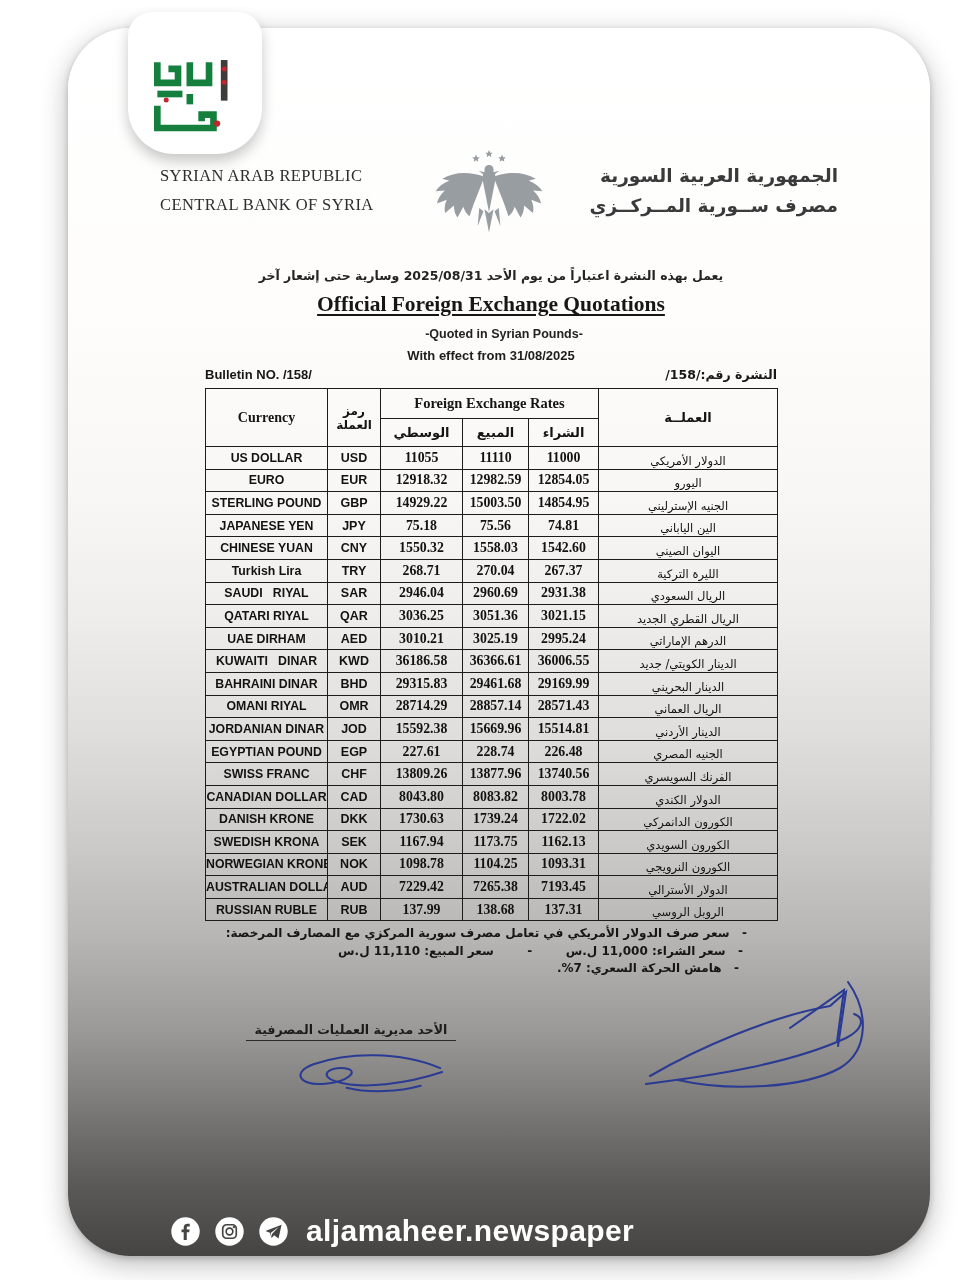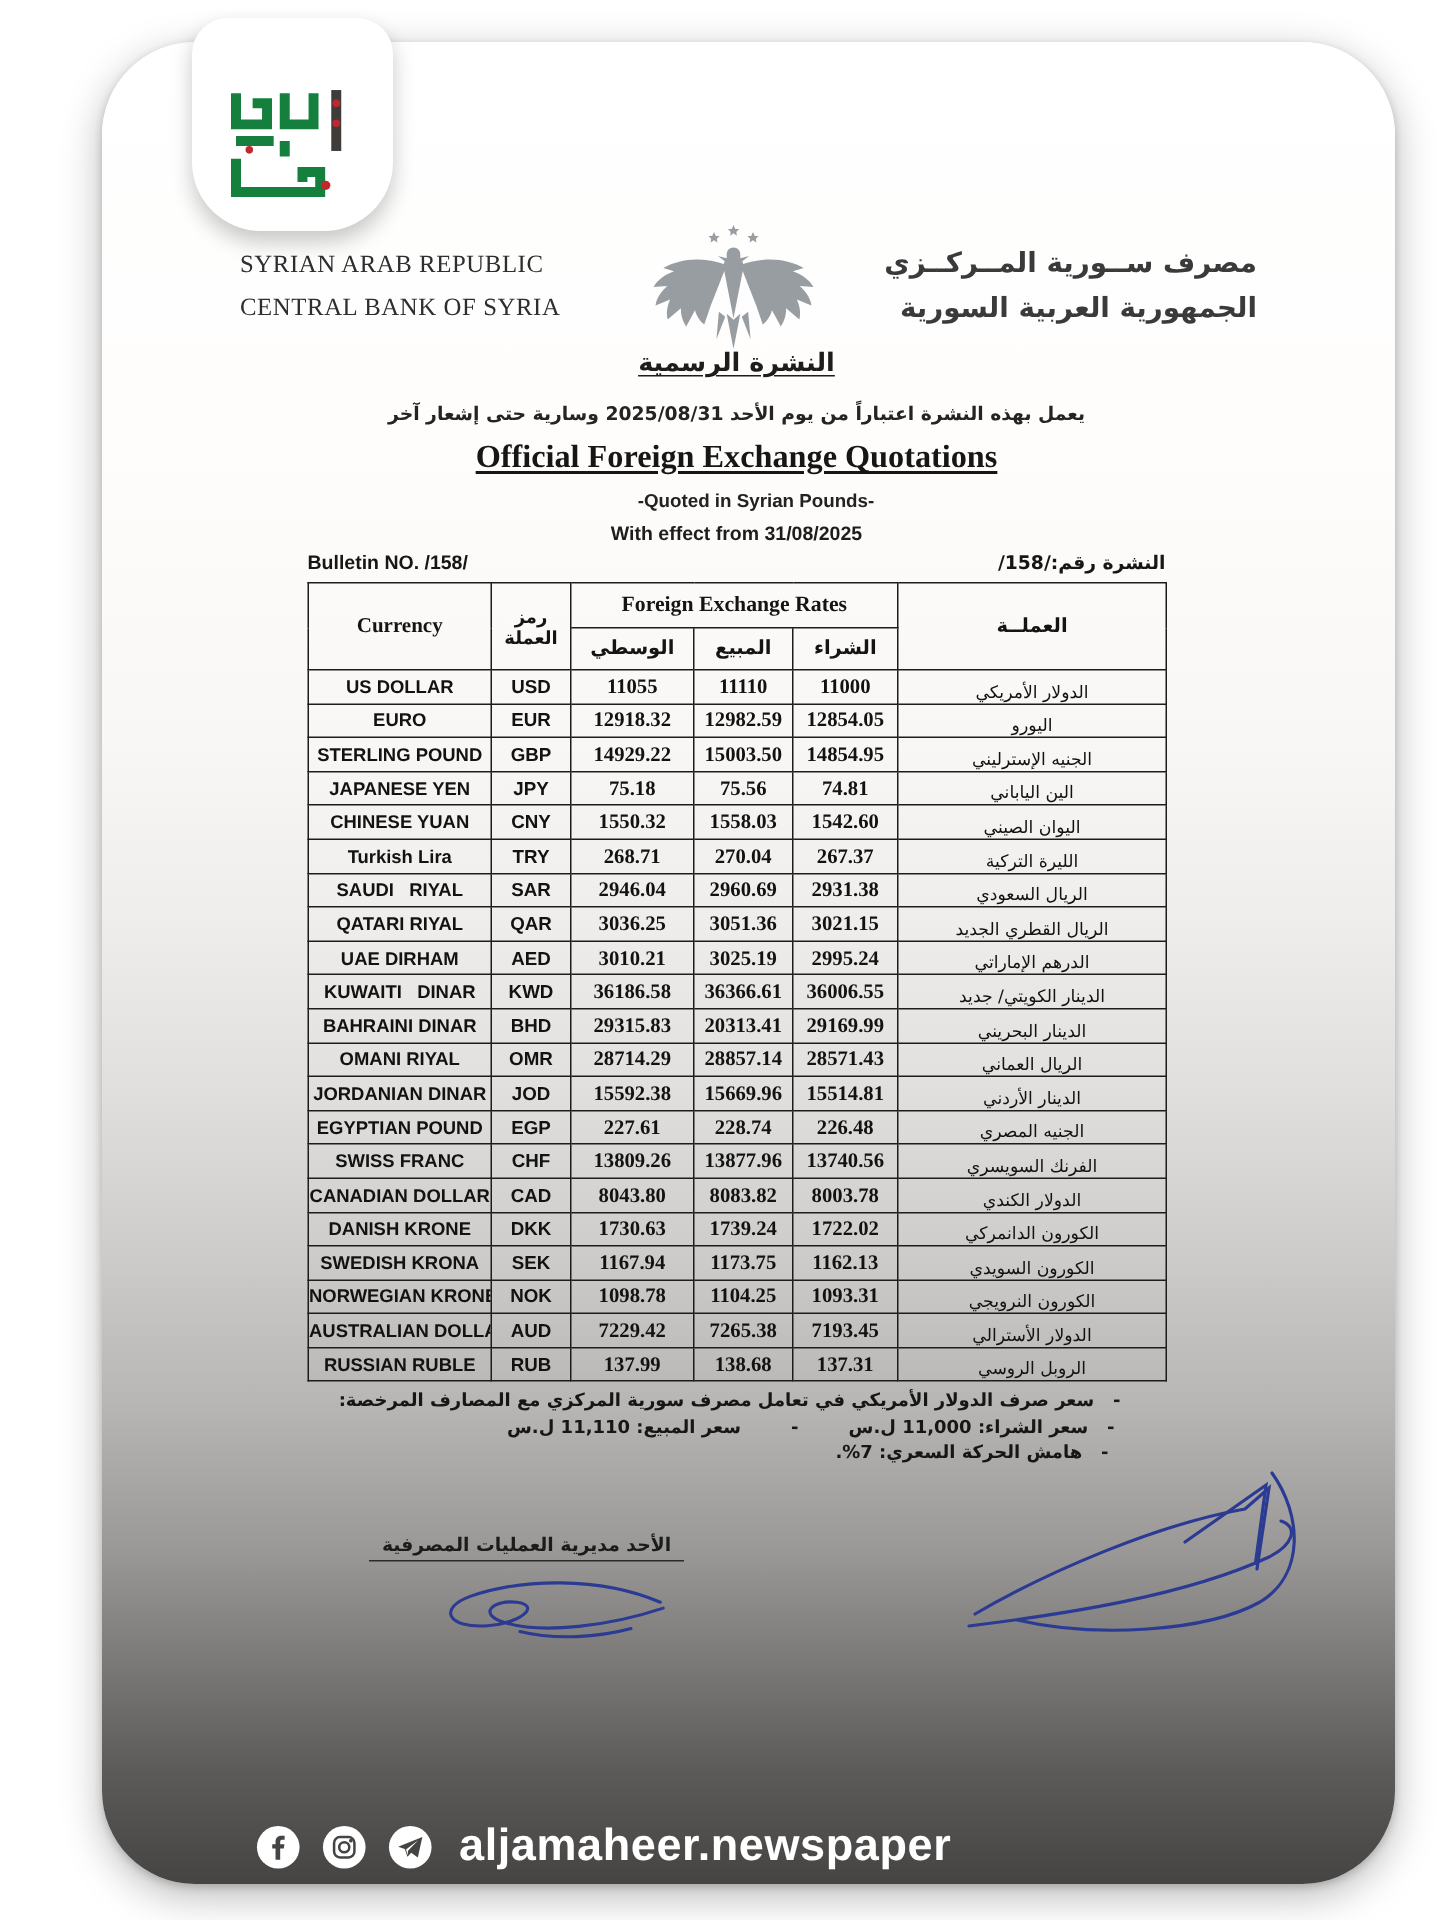--- a/index.html
+++ b/index.html
@@ -123,26 +123,25 @@
             <path d="M100,26 c-4,0 -7,3.2 -7,7.2 l0,3.8 -9,-2.2 7,5.4 c-1,2 -1.4,4.2 -1.2,6.4 l10.2,52 10.2,-52 c.2,-2.2 -.2,-4.4 -1.2,-6.4 l7,-5.4 -9,2.2 0,-3.8 c0,-4 -3,-7.2 -7,-7.2 z"></path>
             <path id="wingL" d="M93,44 C68,35 46,37 28,47 l11,3.4 c-10,4 -17,9 -21,16 l14,-1 c-7,6.5 -11,13 -12,20 l15,-6 c-3.5,8 -4,14.5 -2.5,20.5 l13.5,-11.5 c0,8 2,13.5 5.5,18.5 l9,-16.5 c2,7 5.5,11.5 9.5,14.5 l6.5,-19 z"></path>
             <use href="#wingL" transform="translate(200,0) scale(-1,1)"></use>
             <path d="M93,94 l7,36 7,-36 -7,6 z"></path>
             <path d="M85,92 l-2.5,28 9,-23 z"></path>
             <path d="M115,92 l2.5,28 -9,-23 z"></path>
           </g>
         </svg>
       </div>
       <div class="org-ar">
+        <div>الجمهورية العربية السورية</div>
         <div>مصرف ســورية المــركــزي</div>
-        <div>الجمهورية العربية السورية</div>
       </div>
     </div>
 
-    <div class="title-ar">النشرة الرسمية</div>
     <div class="effect-ar">يعمل بهذه النشرة اعتباراً من يوم الأحد 2025/08/31 وسارية حتى إشعار آخر</div>
     <div class="title-en">Official Foreign Exchange Quotations</div>
     <div class="quoted-en">-Quoted in Syrian Pounds-</div>
     <div class="effect-en">With effect from 31/08/2025</div>
 
     <div class="bulletin-row">
       <div class="bulletin-en">Bulletin NO. /158/</div>
       <div class="bulletin-ar">النشرة رقم:/158/</div>
     </div>
 
@@ -247,21 +246,21 @@
               <td class="c-code">KWD</td>
               <td class="c-mid">36186.58</td>
               <td class="c-sell">36366.61</td>
               <td class="c-buy">36006.55</td>
               <td class="c-name_ar">الدينار الكويتي/ جديد</td>
             </tr>
             <tr>
               <td class="c-name_en">BAHRAINI DINAR</td>
               <td class="c-code">BHD</td>
               <td class="c-mid">29315.83</td>
-              <td class="c-sell">20313.41</td>
+              <td class="c-sell">29461.68</td>
               <td class="c-buy">29169.99</td>
               <td class="c-name_ar">الدينار البحريني</td>
             </tr>
             <tr>
               <td class="c-name_en">OMANI RIYAL</td>
               <td class="c-code">OMR</td>
               <td class="c-mid">28714.29</td>
               <td class="c-sell">28857.14</td>
               <td class="c-buy">28571.43</td>
               <td class="c-name_ar">الريال العماني</td>

